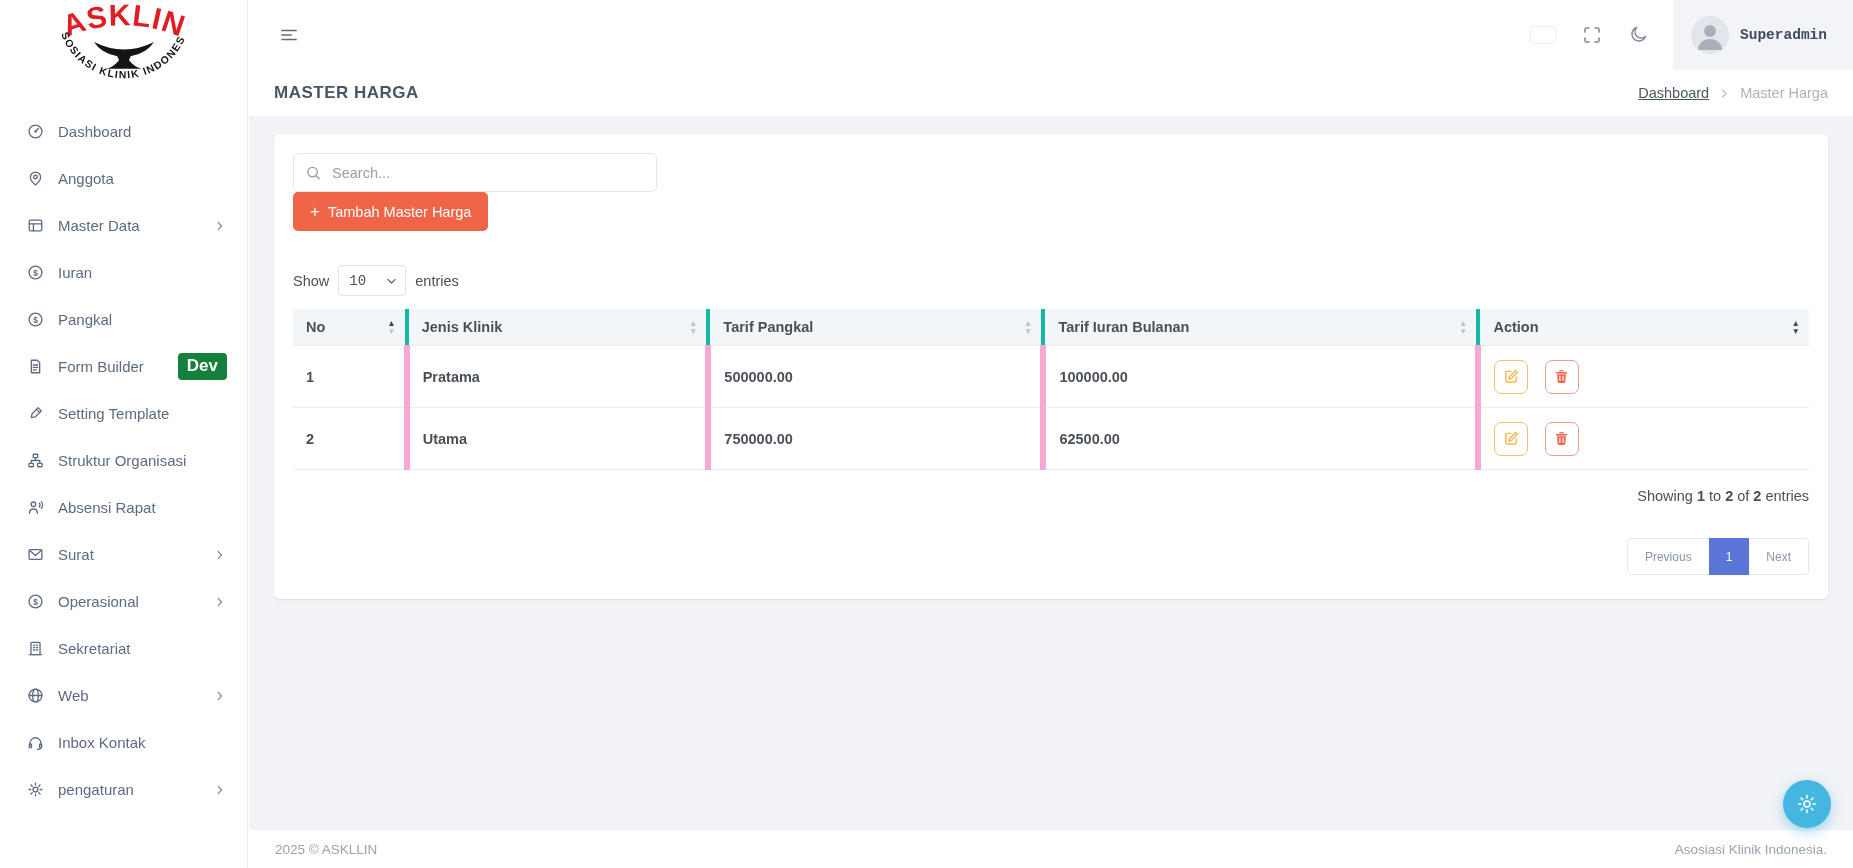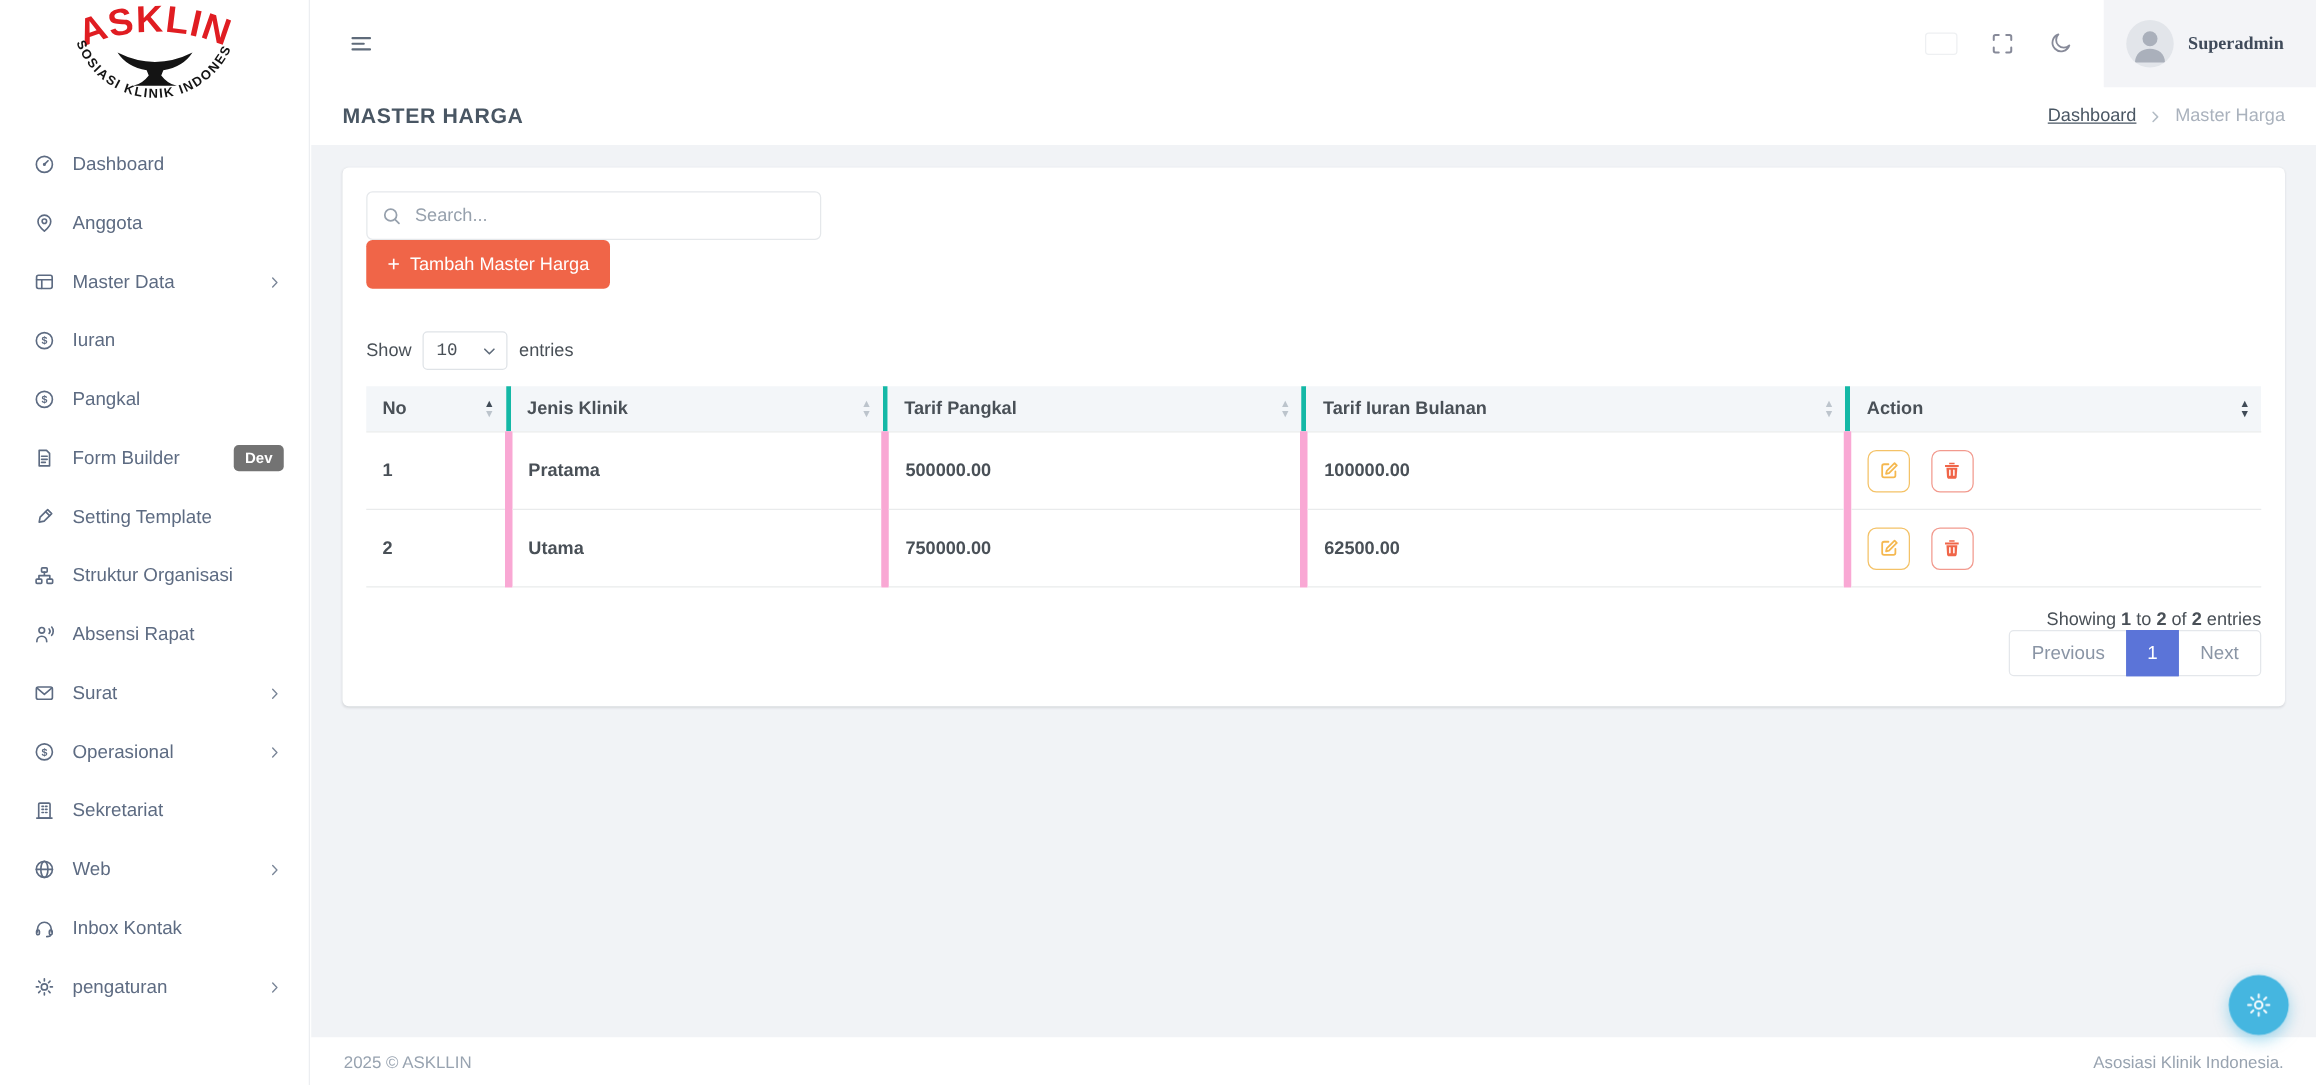--- a/index.html
+++ b/index.html
@@ -13,38 +13,38 @@
   
   .sidebar { position:fixed; left:0; top:0; bottom:0; width:248px; background:#fff;
              border-right:1px solid #eceef1; z-index:10; }
   .logo-wrap { display:flex; justify-content:center; padding:2px 0 4px; }
   .nav { padding-top:2px; }
   .nav-item { height:47px; display:flex; align-items:center; gap:14px;
               padding:0 20px 0 27px; font-size:15px; color:#5d6b82; cursor:pointer; white-space:nowrap; }
   .mi { flex:0 0 auto; fill:none; stroke:#5d6b82; stroke-width:1.4; stroke-linecap:round; stroke-linejoin:round; }
   .nav-label { flex:1 1 auto; overflow:hidden; text-overflow:ellipsis; }
   .chev { flex:0 0 auto; stroke:#7a8698; }
-  .badge-dev { background:#737373; color:#fff; font-size:12px; font-weight:700;
+  .badge-dev { background:#15803d; color:#fff; font-size:17px; font-weight:700;
                padding:3px 9px; border-radius:4px; line-height:1.2; }
 
   
   .main { margin-left:249px; height:868px; display:flex; flex-direction:column; }
 
   
   .topbar { height:70px; background:#fff; display:flex; align-items:center;
             justify-content:space-between; padding-left:30px; flex:0 0 auto; }
   .topbar-right { display:flex; align-items:center; height:100%; }
   .icon-btn { background:none; border:none; padding:0 13px; cursor:pointer;
               display:flex; align-items:center; height:100%; }
   .ti { fill:none; stroke:#878a99; stroke-width:1.6; stroke-linecap:round; stroke-linejoin:round; }
   .flag { width:26px; height:18px; border-radius:3px; overflow:hidden; border:1px solid #eef0f2; }
   .flag-top { height:50%; background:#e8252e; }
   .flag-bottom { height:50%; background:#fff; }
   .user-block { height:100%; background:#f3f4f7; display:flex; align-items:center; gap:11px;
-                padding:0 26px 0 18px; margin-left:12px; cursor:pointer; border:none; font-family:Liberation Serif, serif;text-align:center; }
+                padding:0 26px 0 18px; margin-left:12px; cursor:pointer; border:none; font-family:Liberation Mono, monospace;text-align:center; }
   .avatar { width:38px; height:38px; border-radius:50%; background:#e2e5ea;
             display:flex; align-items:center; justify-content:center; overflow:hidden; }
   .user-name { font-size:14.5px; font-weight:700; color:#3f4a5a; }
 
   
   .page-head { height:46px; background:#fff; display:flex; align-items:center;
                justify-content:space-between; padding:0 25px; flex:0 0 auto; }
   .page-title { font-size:17px; font-weight:700; color:#495663; letter-spacing:.5px; }
   .breadcrumb { display:flex; align-items:center; gap:9px; font-size:14.5px; }
   .crumb-link { color:#495663; text-decoration:underline; cursor:pointer; }
@@ -93,22 +93,22 @@
              justify-content:center; background:#fff; cursor:pointer; margin-right:12px; vertical-align:middle; }
   .act-edit { border:1px solid #f4c267; color:#f5b84f; }
   .act-del  { border:1px solid #f29a8e; color:#f06548; }
   .ai { fill:none; stroke:currentColor; stroke-width:1.5; stroke-linecap:round; stroke-linejoin:round; }
 
   .table-foot { display:flex; align-items:flex-end; justify-content:space-between; margin-top:18px;flex-direction:column; }
   .showing { font-size:14.5px; color:#495057; }
   .showing b { font-weight:700; }
   .pager { display:flex; }
   .p-btn { height:37px; padding:0 17px; display:flex; align-items:center; justify-content:center;
-           border:1px solid #e4e7eb; background:#fff; color:#8a95a5; font-size:15px;
-           margin-left:-1px; cursor:pointer; font-family:inherit; }
+           border:1px solid #e4e7eb; background:#fff; color:#8a95a5; font-size:12px;
+           margin-left:-1px; cursor:pointer; font-family:inherit;margin-top:34px; }
   .p-first { border-radius:4px 0 0 4px; margin-left:0; }
   .p-last  { border-radius:0 4px 4px 0; }
   .p-active { background:#5b74d8; border-color:#5b74d8; color:#fff; position:relative; z-index:1; padding:0 16px; }
 
   
   .footer { height:38px; background:#fff; display:flex; align-items:center;
             justify-content:space-between; padding:0 26px; font-size:13.5px;
             color:#98a3b0; flex:0 0 auto; }
 
   

